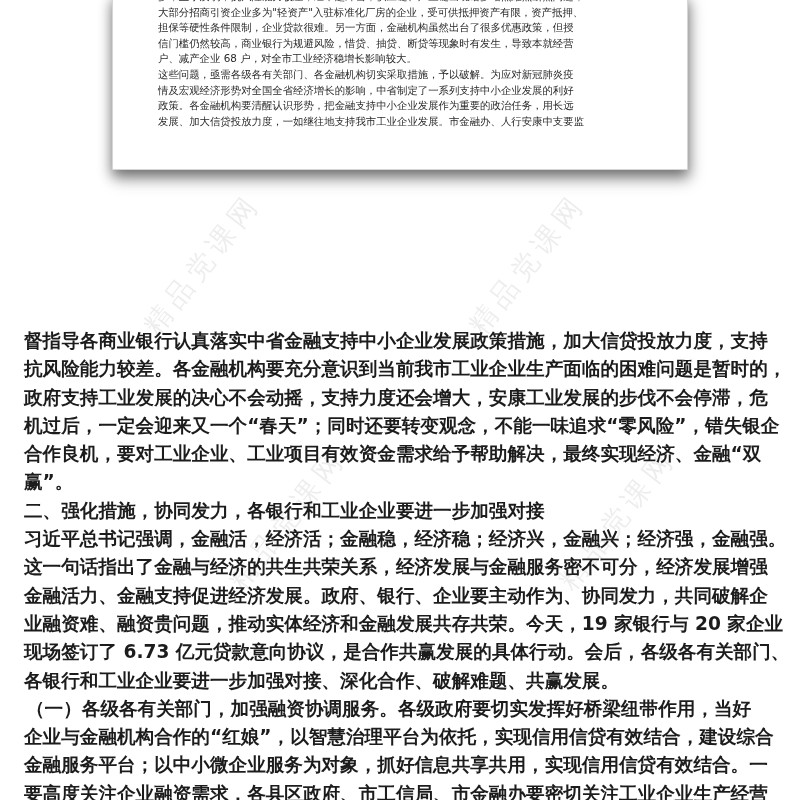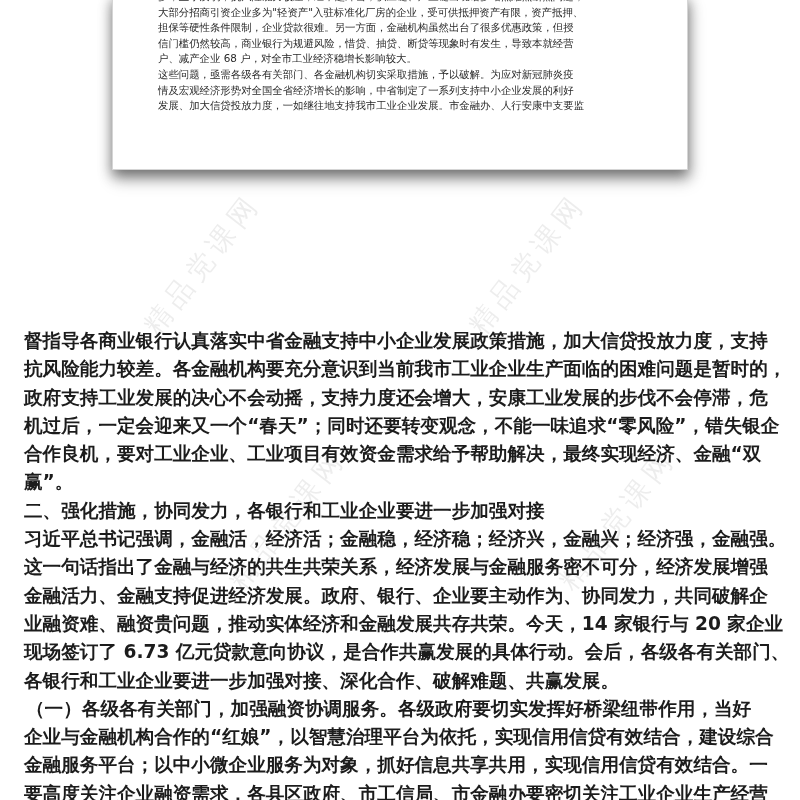--- a/index.html
+++ b/index.html
@@ -77,35 +77,36 @@
 
 <div class="page-preview">
   <div class="preview-text">
     <span class="preview-line" style="margin-top:-6px;">多，重小质弱，抗风险能力较差，经不起冲击，供应链、产业链出现诸多堵点难点断点问题，</span>
     <span class="preview-line">大部分招商引资企业多为"轻资产"入驻标准化厂房的企业，受可供抵押资产有限，资产抵押、</span>
     <span class="preview-line">担保等硬性条件限制，企业贷款很难。另一方面，金融机构虽然出台了很多优惠政策，但授</span>
     <span class="preview-line">信门槛仍然较高，商业银行为规避风险，惜贷、抽贷、断贷等现象时有发生，导致本就经营</span>
     <span class="preview-line">户、减产企业 68 户，对全市工业经济稳增长影响较大。</span>
     <span class="preview-line">这些问题，亟需各级各有关部门、各金融机构切实采取措施，予以破解。为应对新冠肺炎疫</span>
     <span class="preview-line">情及宏观经济形势对全国全省经济增长的影响，中省制定了一系列支持中小企业发展的利好</span>
+    <span class="preview-line">政策。各金融机构要清醒认识形势，把金融支持中小企业发展作为重要的政治任务，用长远</span>
     <span class="preview-line">发展、加大信贷投放力度，一如继往地支持我市工业企业发展。市金融办、人行安康中支要监</span>
   </div>
 </div>
 
 <div class="body-text">
   <span class="body-line">督指导各商业银行认真落实中省金融支持中小企业发展政策措施，加大信贷投放力度，支持</span>
   <span class="body-line">抗风险能力较差。各金融机构要充分意识到当前我市工业企业生产面临的困难问题是暂时的，</span>
   <span class="body-line">政府支持工业发展的决心不会动摇，支持力度还会增大，安康工业发展的步伐不会停滞，危</span>
   <span class="body-line">机过后，一定会迎来又一个“春天”；同时还要转变观念，不能一味追求“零风险”，错失银企</span>
   <span class="body-line">合作良机，要对工业企业、工业项目有效资金需求给予帮助解决，最终实现经济、金融“双</span>
   <span class="body-line">赢”。</span>
   <span class="body-line">二、强化措施，协同发力，各银行和工业企业要进一步加强对接</span>
   <span class="body-line">习近平总书记强调，金融活，经济活；金融稳，经济稳；经济兴，金融兴；经济强，金融强。</span>
   <span class="body-line">这一句话指出了金融与经济的共生共荣关系，经济发展与金融服务密不可分，经济发展增强</span>
   <span class="body-line">金融活力、金融支持促进经济发展。政府、银行、企业要主动作为、协同发力，共同破解企</span>
-  <span class="body-line">业融资难、融资贵问题，推动实体经济和金融发展共存共荣。今天，14 家银行与 20 家企业</span>
+  <span class="body-line">业融资难、融资贵问题，推动实体经济和金融发展共存共荣。今天，19 家银行与 20 家企业</span>
   <span class="body-line">现场签订了 6.73 亿元贷款意向协议，是合作共赢发展的具体行动。会后，各级各有关部门、</span>
   <span class="body-line">各银行和工业企业要进一步加强对接、深化合作、破解难题、共赢发展。</span>
   <span class="body-line" style="text-indent:2px;">（一）各级各有关部门，加强融资协调服务。各级政府要切实发挥好桥梁纽带作用，当好</span>
   <span class="body-line">企业与金融机构合作的“红娘”，以智慧治理平台为依托，实现信用信贷有效结合，建设综合</span>
   <span class="body-line">金融服务平台；以中小微企业服务为对象，抓好信息共享共用，实现信用信贷有效结合。一</span>
   <span class="body-line">要高度关注企业融资需求，各县区政府、市工信局、市金融办要密切关注工业企业生产经营</span>
 </div>
 
 </body></html>

